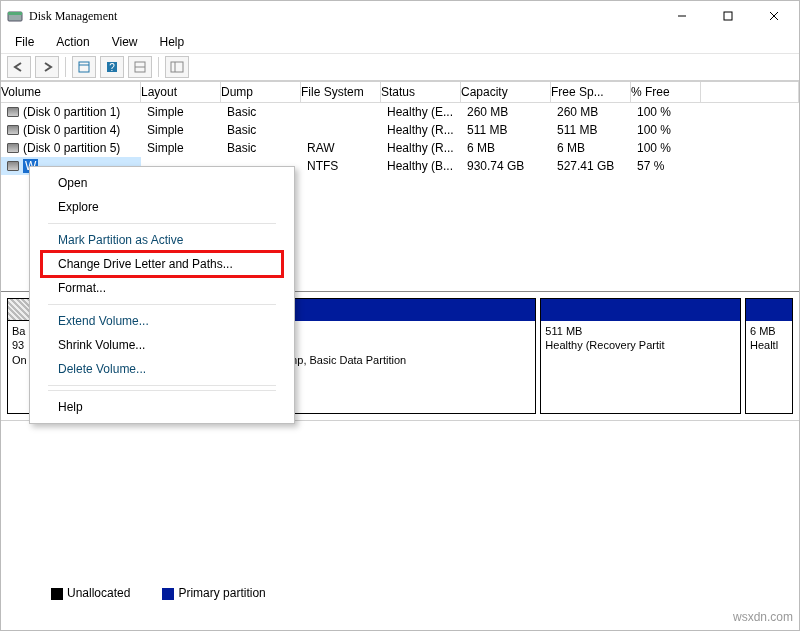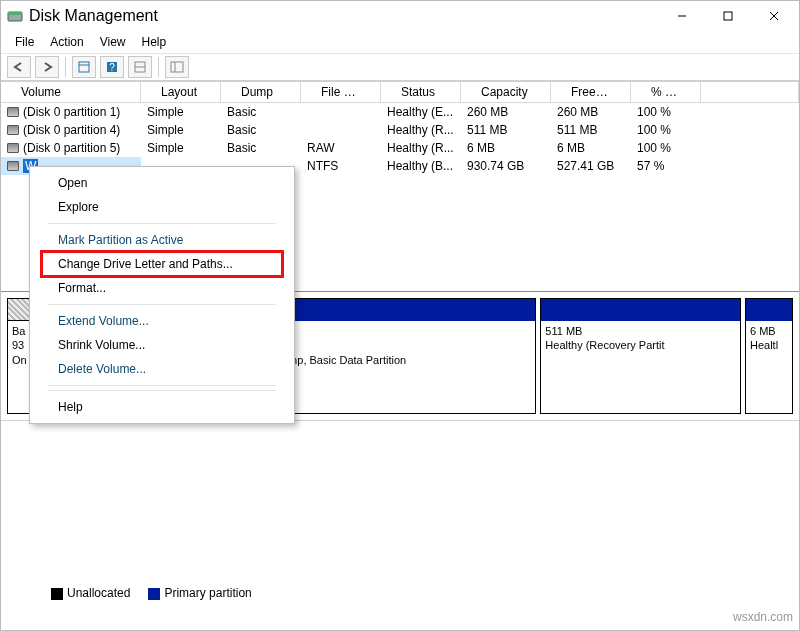--- a/index.html
+++ b/index.html
@@ -17,34 +17,34 @@
   }
   
   .titlebar {
     display: flex;
     align-items: center;
     height: 30px;
     padding: 0 2px 0 6px;
     background: #fff;
   }
   .titlebar .app-icon { width:16px; height:16px; margin-right:6px; display:flex; }
-  .titlebar .title { flex:1; font-size:16px; }
+  .titlebar .title { flex:1; font-size:12px;font-family:Liberation Serif, serif; }
   .win-controls { display:flex; }
   .win-btn { width:46px; height:30px; display:flex; align-items:center; justify-content:center; }
   
-  .menubar { display:flex; gap:0; padding:2px 6px; height:22px; }
+  .menubar { display:flex; gap:6px; padding:2px 6px; height:22px; }
   .menubar span { padding:2px 8px; }
   
   .toolbar { display:flex; align-items:center; gap:4px; padding:2px 6px; height:28px; border-top:1px solid #e5e5e5; border-bottom:1px solid #d0d0d0;}
   .tbtn { width:24px; height:22px; border:1px solid #c8c8c8; background:#f6f6f6; display:flex; align-items:center; justify-content:center; }
   .tsep { width:1px; height:20px; background:#d0d0d0; margin:0 2px;}
   
   .vol-list { border-top:1px solid #d0d0d0; }
   .vol-head, .vol-row { display:grid; grid-template-columns: 140px 80px 80px 80px 80px 90px 80px 70px 1fr; }
-  .vol-head > div { border-right:1px solid #d9d9d9; border-bottom:1px solid #d9d9d9; padding:3px 20px; background:#fff; font-weight:400; white-space:nowrap; overflow:hidden; text-overflow:ellipsis;}
+  .vol-head > div { border-right:1px solid #d9d9d9; border-bottom:1px solid #d9d9d9; padding:3px 0; background:#fff; font-weight:400; white-space:nowrap; overflow:hidden; text-overflow:ellipsis;}
   .vol-row > div { padding:2px 6px; white-space:nowrap; overflow:hidden; text-overflow:ellipsis; }
   .vol-row .vcell0 { display:flex; align-items:center; gap:4px; }
   .disk-glyph { width:12px; height:10px; background:linear-gradient(#888,#ccc); border:1px solid #555; border-radius:1px; flex-shrink:0;}
   .vol-row.selected .vcell0 { background:#cce8ff; }
   .vol-row.selected .vcell0 .label-frag { background:#1a6fcf; color:#fff; padding:0 2px;}
   .list-body { height:188px; overflow:hidden; position:relative;}
   
   .ctx {
     position:absolute;
     left:28px; top:165px;
@@ -62,21 +62,21 @@
   
   .gsplit { border-top:1px solid #888; border-bottom:1px solid #d0d0d0; height:130px; padding:6px; display:flex; gap:20px; position:relative;}
   .disk-info { width:110px; border:1px solid #000; display:flex; flex-direction:column; }
   .disk-info .hatch { height:22px; background:repeating-linear-gradient(45deg,#bbb 0 2px,#eee 2px 4px); border-bottom:1px solid #000;}
   .disk-info .txt { padding:3px 4px; font-size:11px; line-height:1.3; }
   .parts { display:flex; gap:4px; flex:1; }
   .part { border:1px solid #000; display:flex; flex-direction:column; min-width:40px;}
   .part .bar { height:22px; background:#001b9b; }
   .part .ptxt { padding:3px 4px; font-size:11px; line-height:1.3; overflow:hidden; white-space:nowrap;}
   
-  .legend { position:absolute; left:6px; bottom:30px; display:flex; gap:18px; align-items:center; font-size:12px;padding-left:44px;}
+  .legend { position:absolute; left:6px; bottom:30px; display:flex; gap:32px; align-items:center; font-size:12px;padding-left:44px;}
   .legend .sw { width:12px; height:12px; display:inline-block; margin-right:4px; vertical-align:middle;}
   .legend .sw.black{background:#000;}
   .legend .sw.blue{background:#001b9b;}
   .watermark { position:absolute; right:6px; bottom:6px; font-size:12px; color:#999;}
   .filler { height:200px; }
 </style>
 </head>
 <body>
 
 <div class="titlebar">

